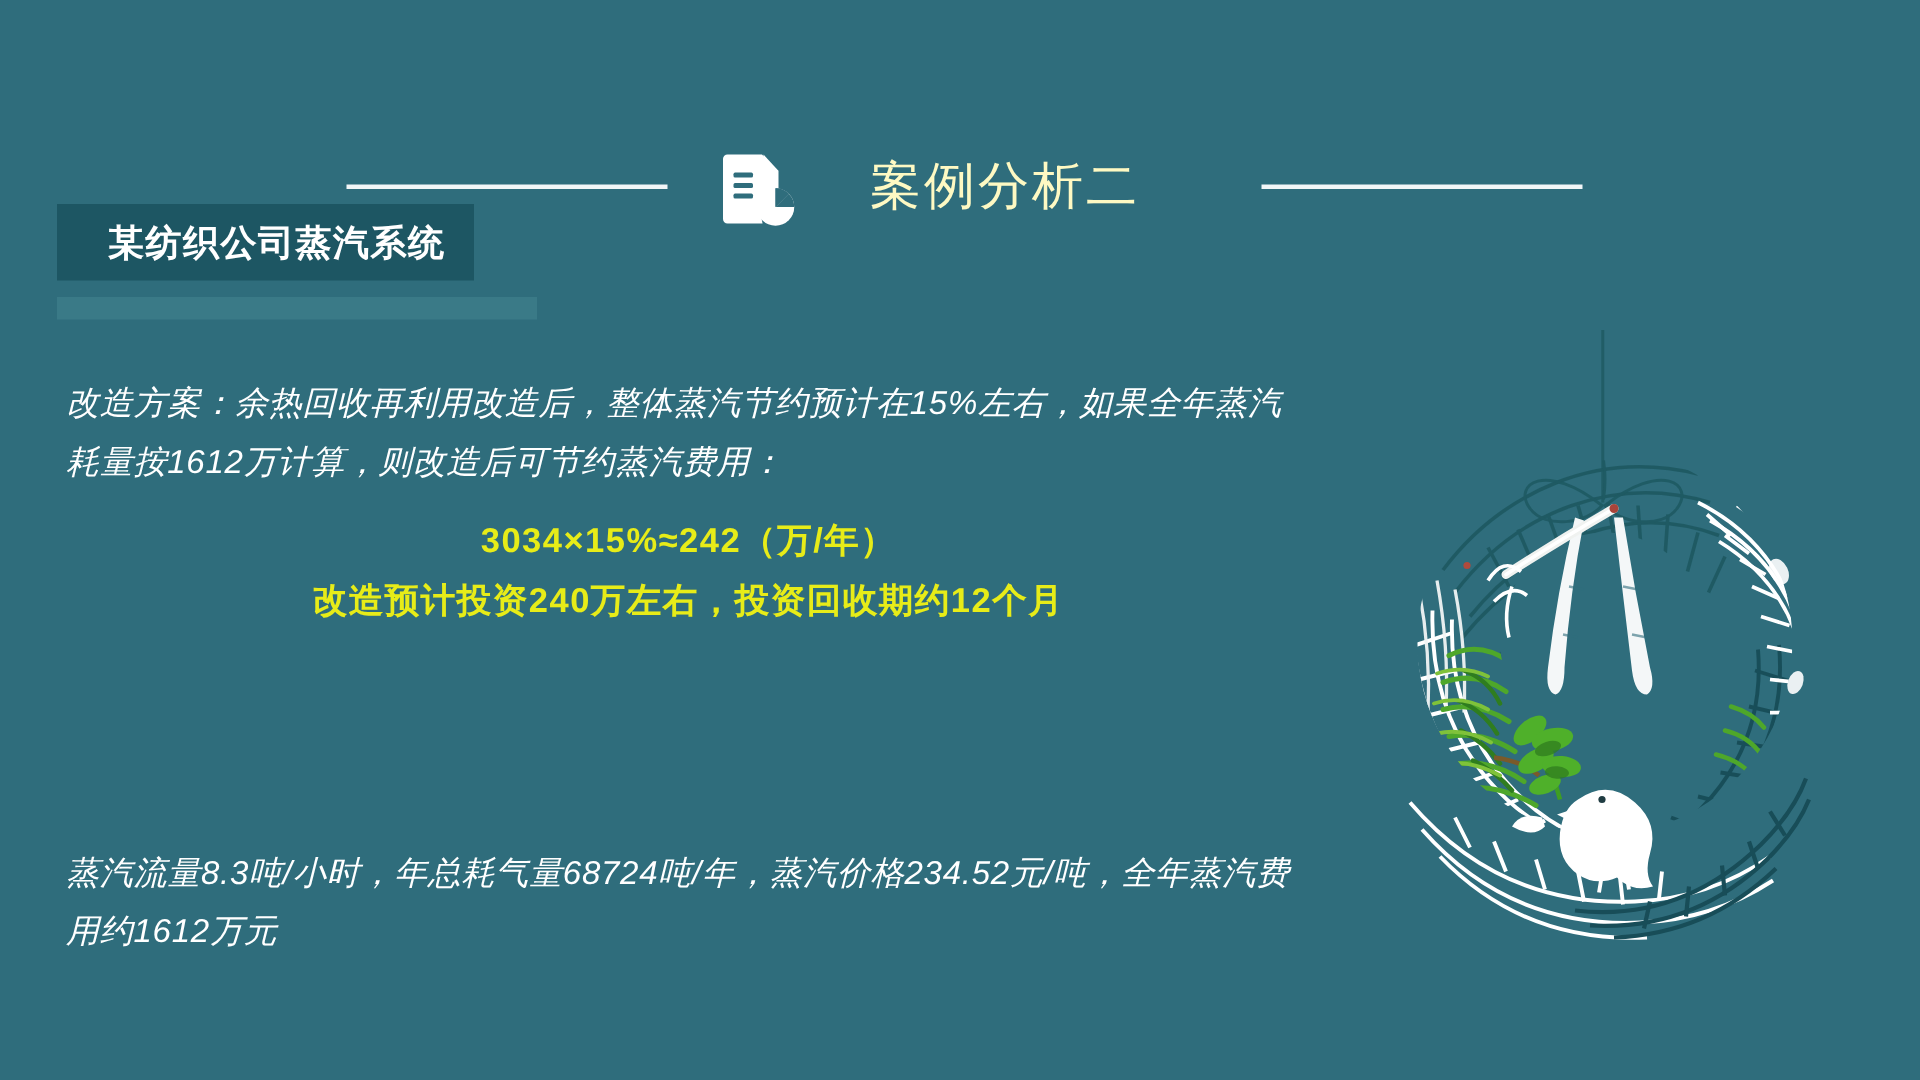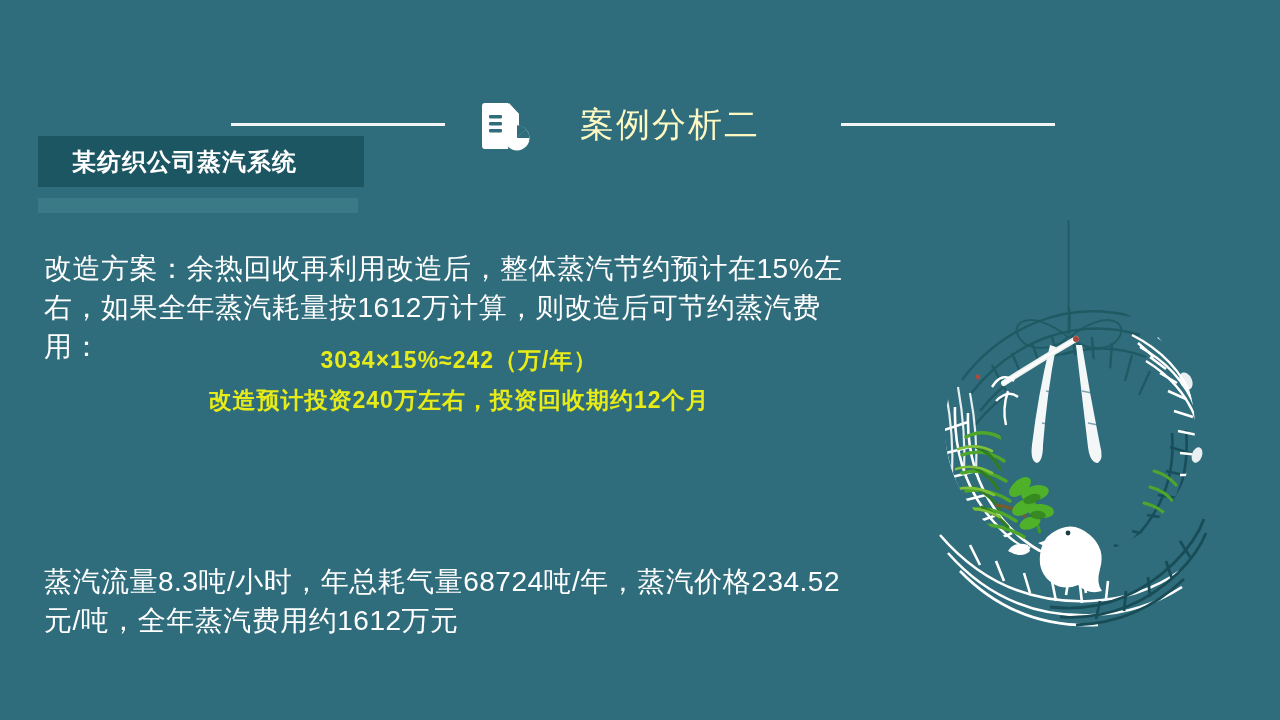--- a/index.html
+++ b/index.html
@@ -59,21 +59,21 @@
     line-height: 46px;
     color: #fef9c3;
     white-space: nowrap;
   }
 
   
   .subtitle-box {
     position: absolute;
     left: 38px;
     top: 136px;
-    width: 326px;
+    width: 278px;
     height: 51px;
     background: #1d5663;
     display: flex;
     align-items: center;
   }
   .subtitle-text {
     margin-left: 34px;
     font-size: 24px;
     font-weight: bold;
     letter-spacing: 1px;
@@ -87,24 +87,25 @@
     width: 320px;
     height: 15px;
     background: #3a7a87;
   }
 
   
   .para {
     position: absolute;
     left: 44px;
     color: #ffffff;
-    font-size: 28px;
+    font-size: 22px;
     line-height: 39px;
     letter-spacing: 0.5px;
     width: 830px;
+    font-style: italic;
   }
   .para-intro   { top: 249px; }
   .para-supply  { top: 488px; }
   .para-figures { top: 562px; }
 
   .formula {
     position: absolute;
     left: 44px;
     width: 830px;
     text-align: center;

